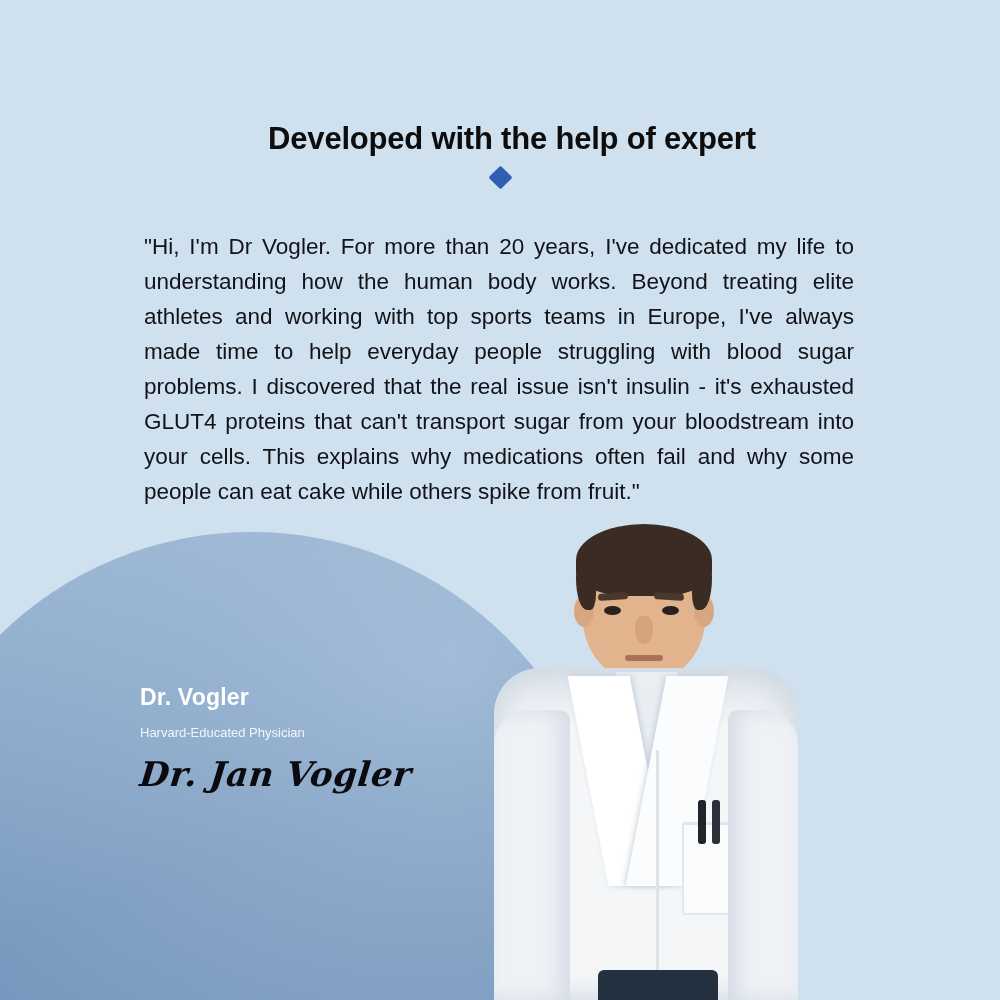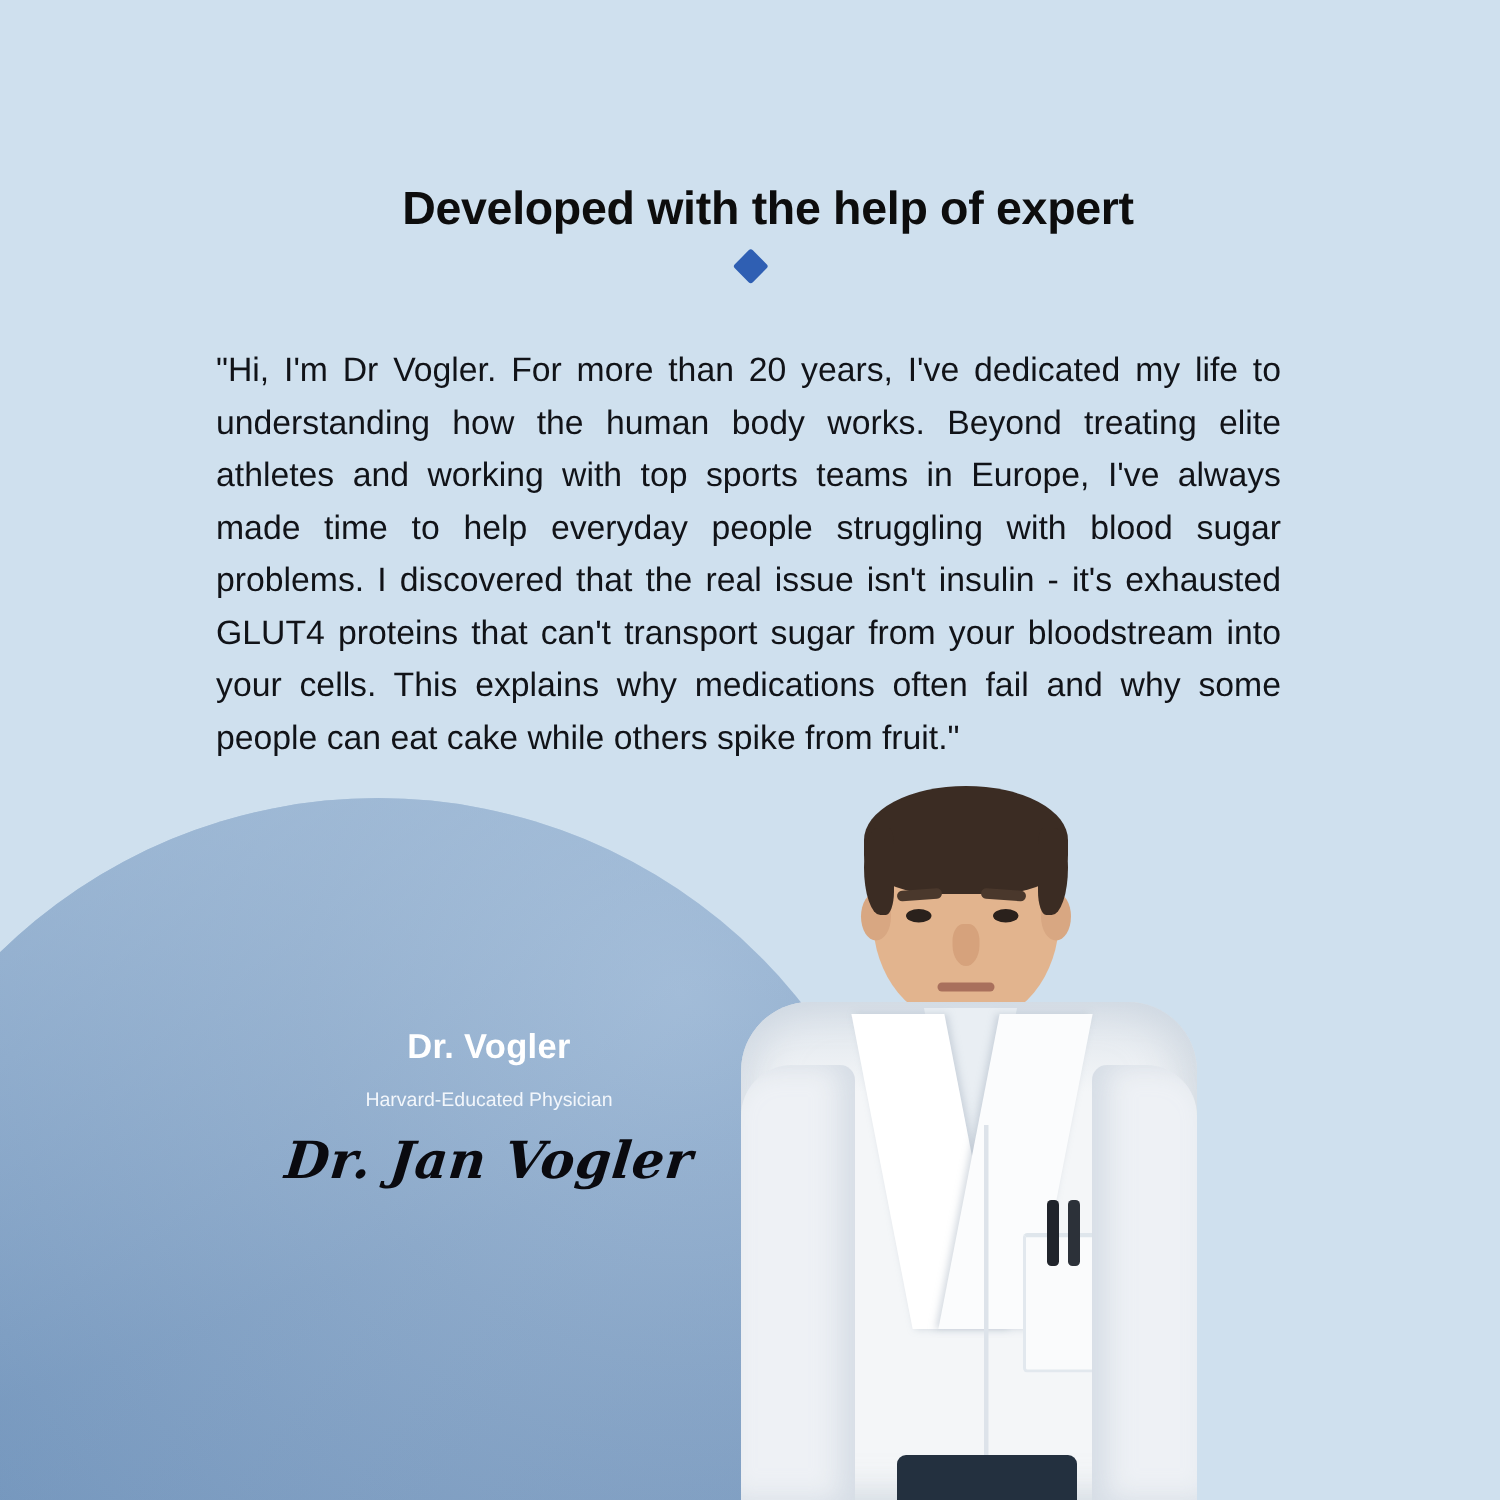--- a/index.html
+++ b/index.html
@@ -85,21 +85,21 @@
     inset: 0;
     background: linear-gradient(160deg, rgba(190,212,233,0.55) 0%, rgba(150,180,210,0.15) 45%, rgba(90,125,170,0.18) 100%);
   }
 
   
   .doctor-block {
     position: absolute;
     left: 140px;
     top: 684px;
     width: 372px;
-    text-align: center;
+    text-align: left;
     z-index: 6;
   }
   .doctor-name {
     font-size: 23px;
     font-weight: bold;
     color: #ffffff;
     letter-spacing: 0.2px;
   }
   .doctor-title {
     margin-top: 14px;

